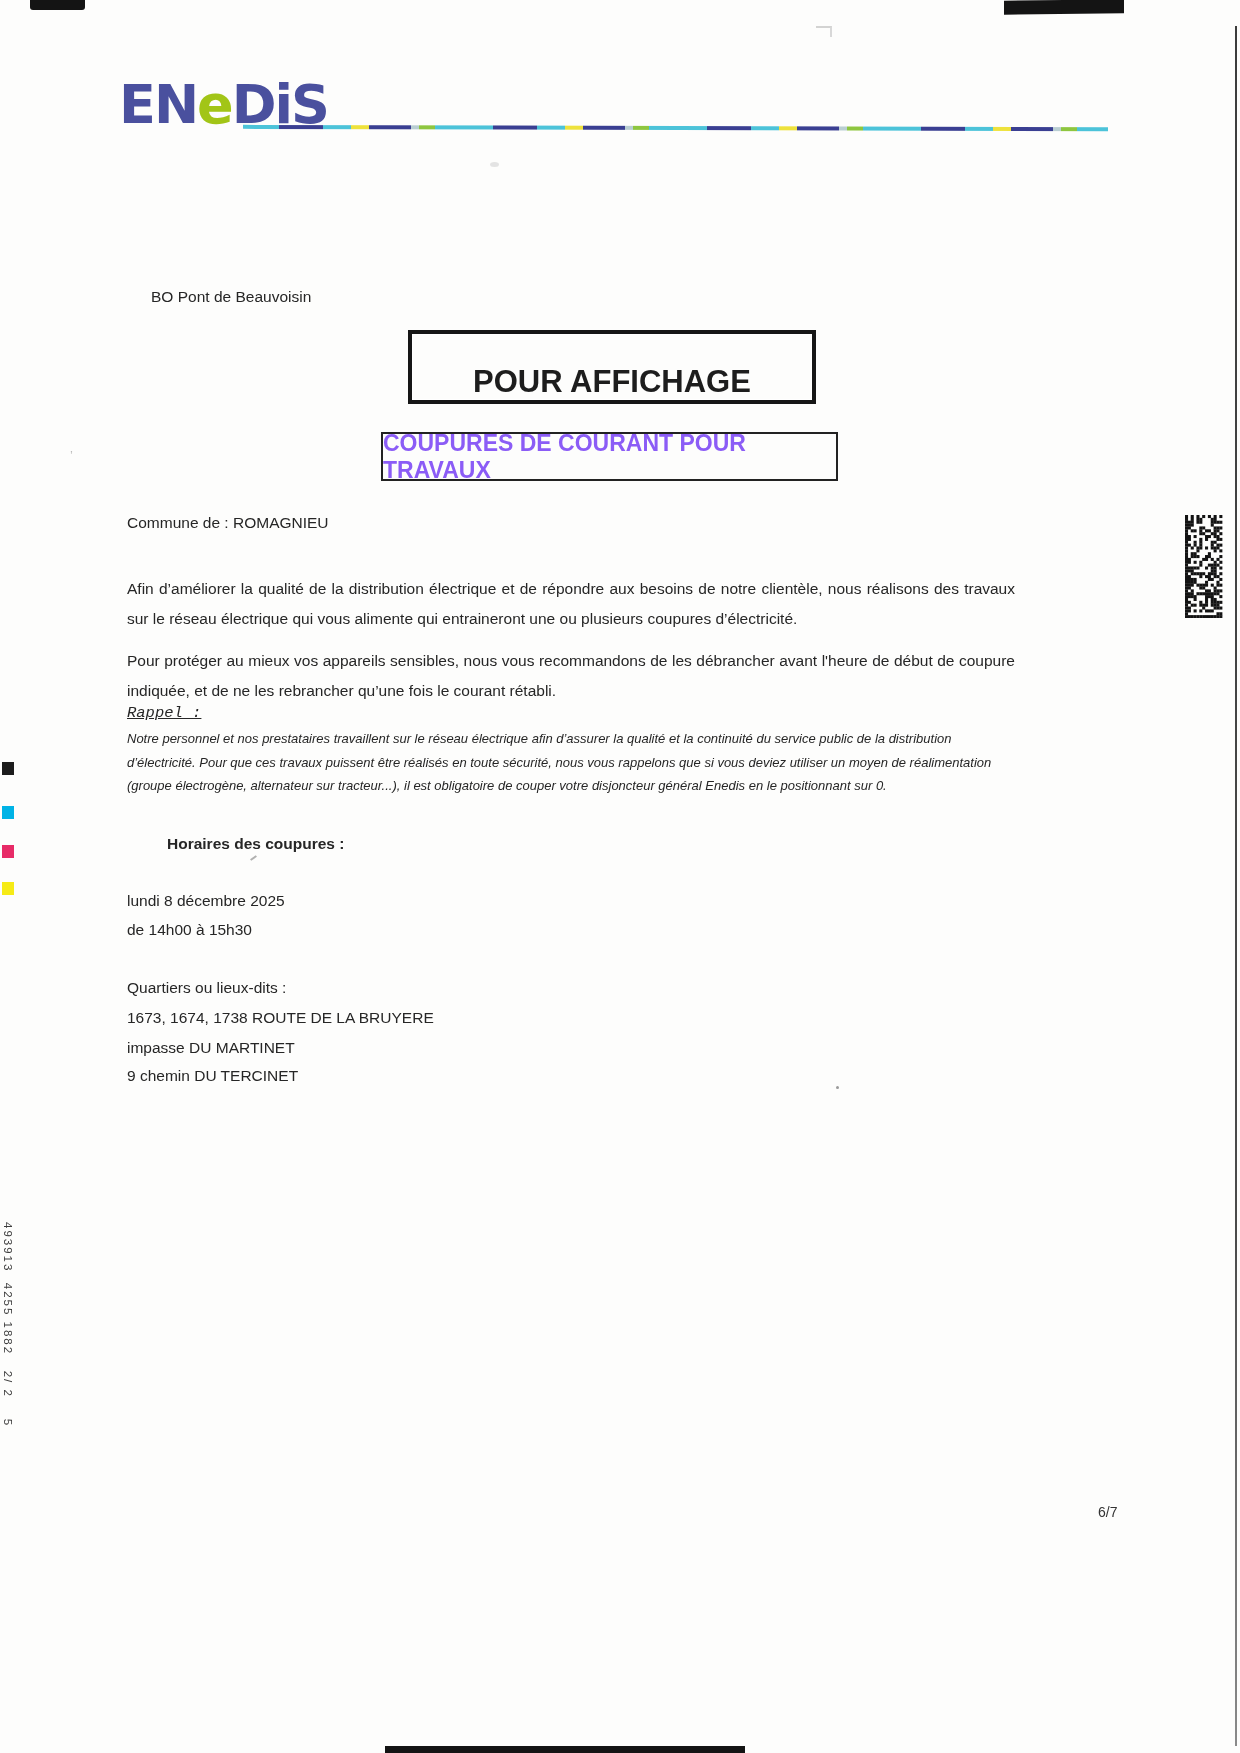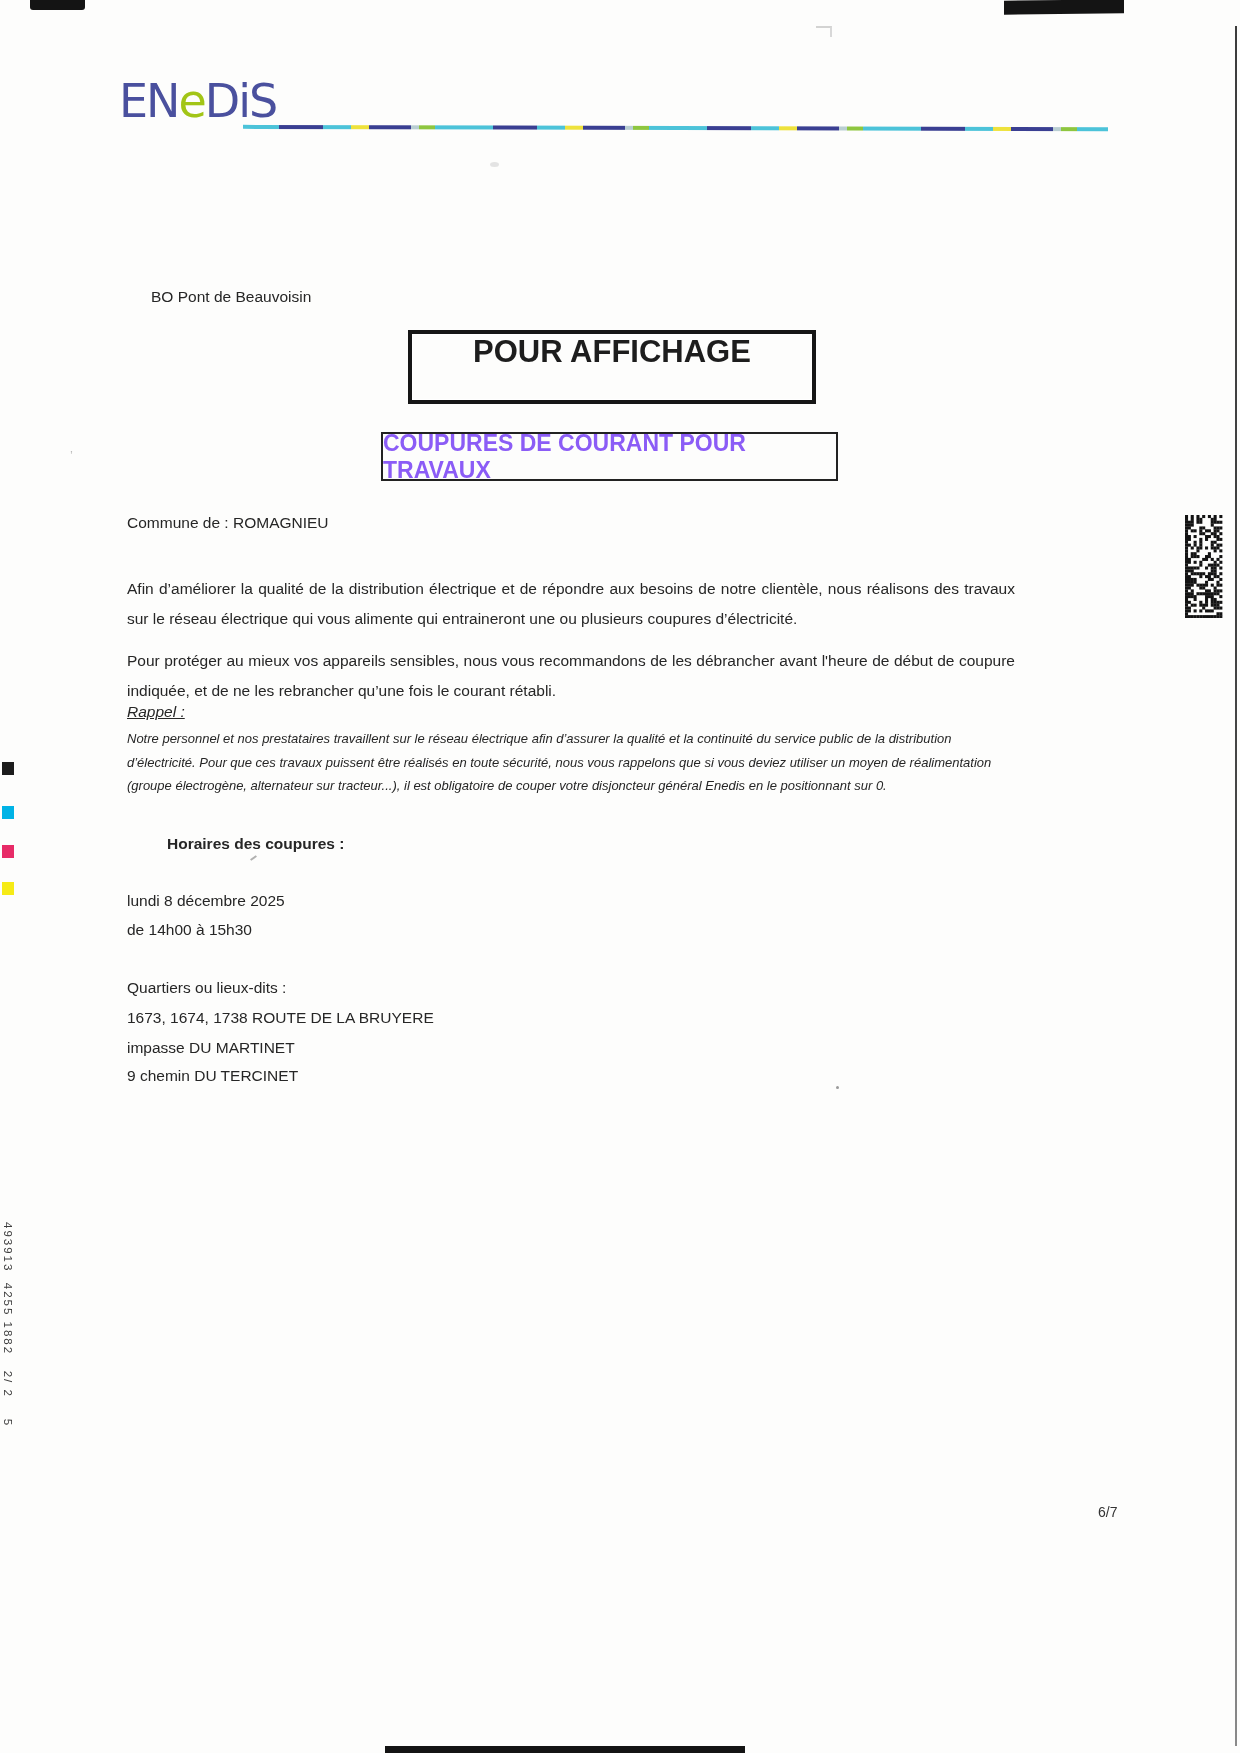--- a/index.html
+++ b/index.html
@@ -8,41 +8,41 @@
     position:relative;width:1240px;height:1753px;background:#fdfdfc;
     font-family:"Liberation Sans",sans-serif;color:#262626;overflow:hidden;
     margin:0 auto;
   }
   .abs{position:absolute;}
   
   .scan-bar{background:#141414;}
   .edge-line{background:linear-gradient(180deg,#3c3c3c 0%,#4a4a4a 70%,#8a8a8a 100%);}
   .artifact{color:#9a9a9a;}
   
-  .logo{font-family:"DejaVu Sans",sans-serif;font-weight:normal;font-size:46px;
+  .logo{font-family:"DejaVu Sans",sans-serif;font-weight:bold;font-size:54px;
         letter-spacing:-2px;line-height:1;}
   .logo .indigo{color:#4a509e;}
   .logo .green{color:#a2c517;}
   .brand-dashes{height:4px;
     background:repeating-linear-gradient(90deg,
       #4cc3d9 0 36px,#3a3f92 36px 80px,#4cc3d9 80px 108px,#eee23c 108px 126px,
       #3a3f92 126px 168px,#b9ced2 168px 176px,#8ec63f 176px 192px,#4cc3d9 192px 214px);
     transform:rotate(0.15deg);}
   
   .title-box-1{border:4px solid #161616;box-shadow:0 0 0 1px #fff inset;
-    display:flex;align-items:flex-start;justify-content:center;}
+    display:flex;align-items:flex-end;justify-content:center;}
   .title-box-1 span{font-size:31px;font-weight:bold;color:#1d1d1d;letter-spacing:0px;}
   .title-box-2{border:2px solid #222;display:flex;align-items:center;justify-content:center;}
   .title-box-2 span{font-size:23px;font-weight:bold;color:#8b5cf6;}
   
   .t{font-size:15.5px;line-height:30px;}
   .para{width:888px;text-align:justify;margin-top:22px;}
   .italic-block{width:895px;font-style:italic;font-size:13px;line-height:23.5px;}
   .bold{font-weight:bold;margin-left:40px;}
-  .underline{text-decoration:underline;}
+  .underline{text-decoration:underline;font-family:Liberation Mono, monospace;}
   
   .spine{writing-mode:vertical-rl;text-orientation:sideways;
     font-size:11.5px;letter-spacing:2px;color:#3d3d3d;white-space:pre;}
   
   .reg{width:12px;height:13px;left:2px;}
   
   .dm svg{display:block;}
   .footer-page{font-size:14px;color:#333;}
 </style>
 </head>

